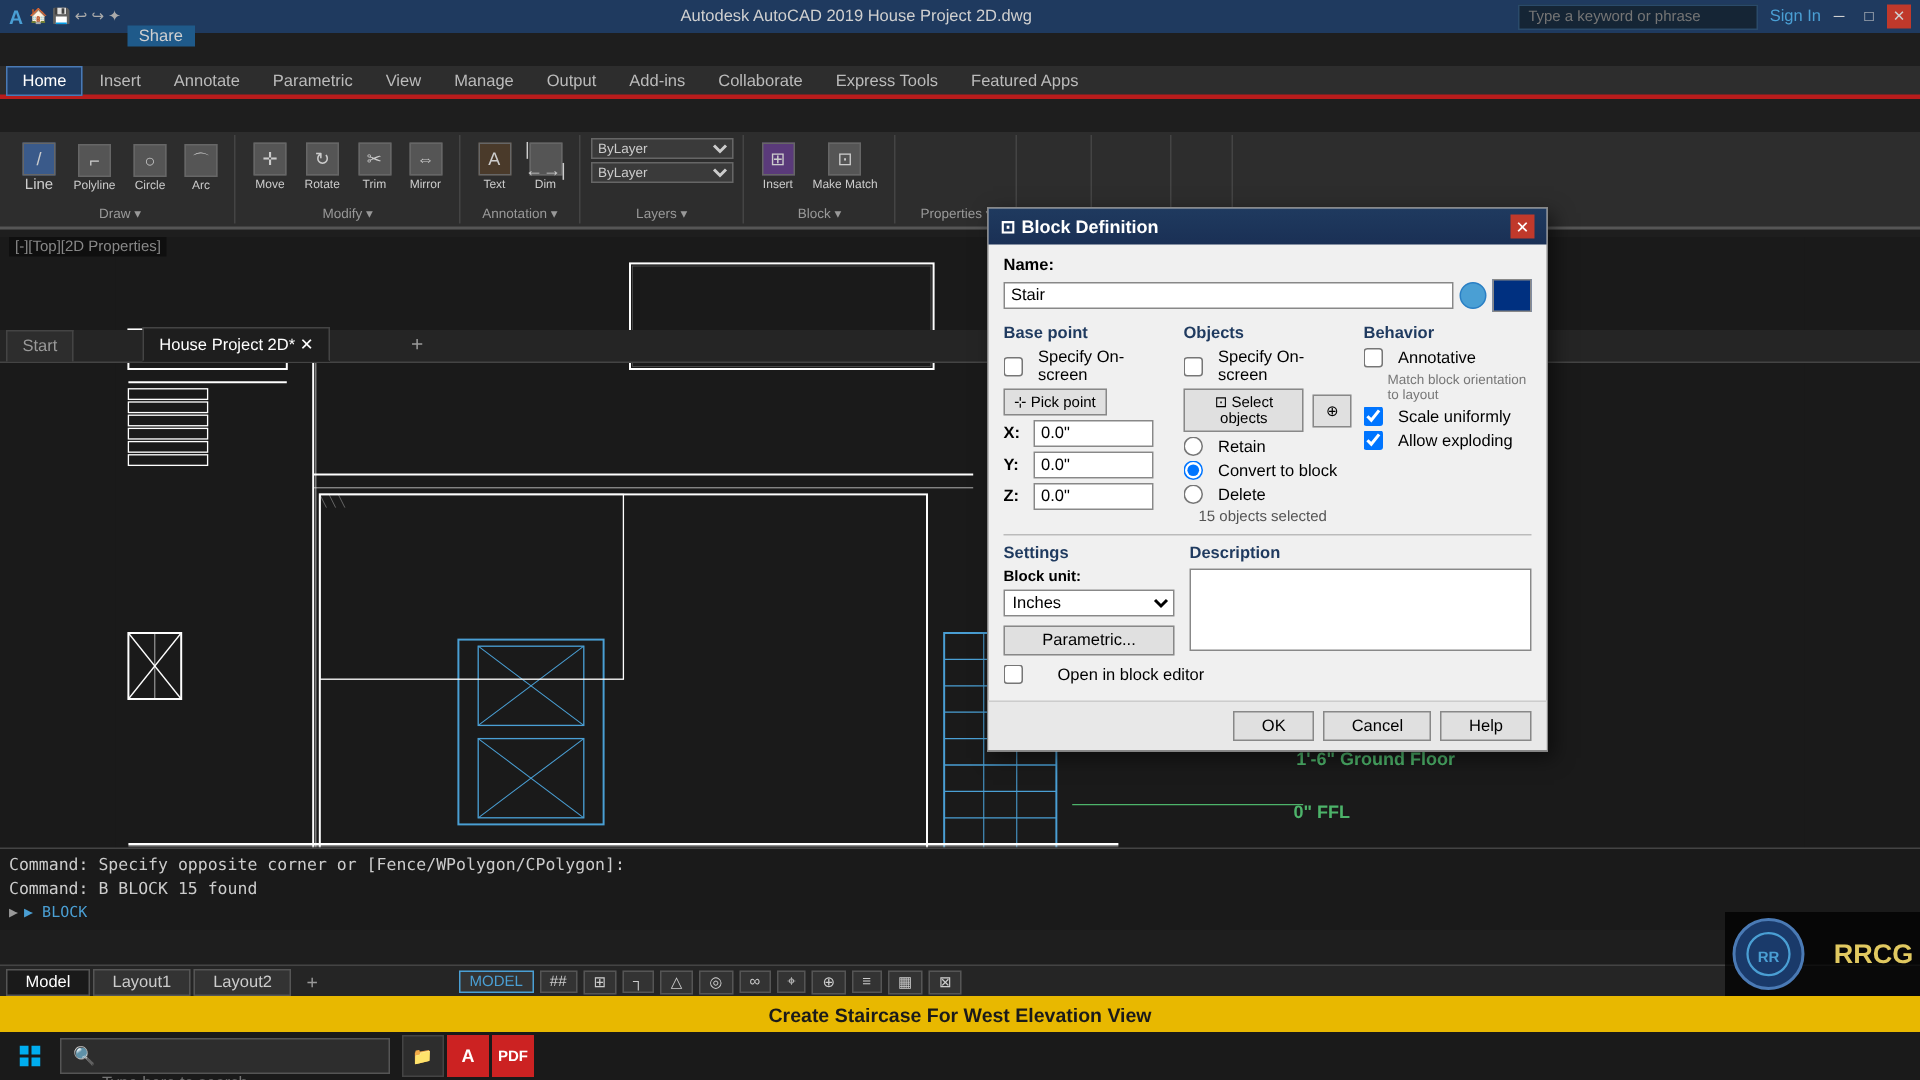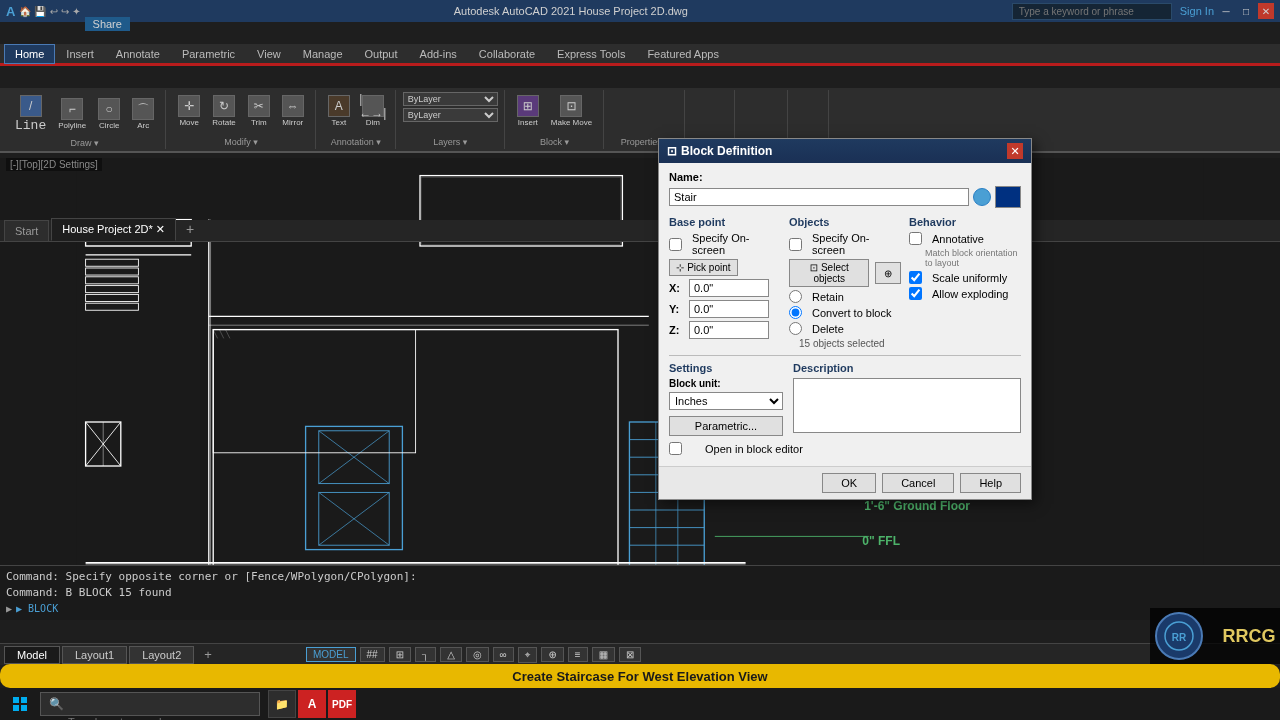--- a/index.html
+++ b/index.html
@@ -84,21 +84,21 @@
       z-index: 200;
     }
     #win-btn { width: 32px; height: 32px; background: #1a1a1a; display: flex; align-items: center; justify-content: center; cursor: pointer; }
     #search-box { display: flex; align-items: center; gap: 4px; background: #2d2d2d; border: 1px solid #555; padding: 2px 8px; height: 24px; min-width: 220px; cursor: text; }
     #search-box input { background: transparent; border: none; outline: none; color: #aaa; font-size: 11px; width: 180px; margin-top: 36px; }
 
     
     #bottom-banner {
       position: absolute; bottom: 32px; left: 0; right: 0; height: 24px;
       background: #e8b800; display: flex; align-items: center; justify-content: center;
-      font-size: 13px; font-weight: bold; color: #1a1a1a; z-index: 150; border-radius: 10px;
+      font-size: 13px; font-weight: bold; color: #1a1a1a; z-index: 150;
     }
 
     
     #model-tabs {
       position: absolute; bottom: 56px; left: 0; right: 0; height: 22px;
       background: #252525; display: flex; align-items: center; padding: 0 4px; gap: 2px;
       border-top: 1px solid #444; z-index: 100;
     }
     .model-tab { padding: 2px 12px; cursor: pointer; font-size: 11px; color: #ccc; background: #333; border: 1px solid #555; }
     .model-tab.active { background: #1a1a1a; color: #fff; }
@@ -172,21 +172,21 @@
   </style>
 </head>
 <body>
 
 <div id="titlebar">
   <div class="left">
     <span style="color:#4a9fd4; font-weight:bold; font-size:13px;">A</span>
     <span style="font-size:10px; color:#aaa;">🏠 💾 ↩ ↪ ✦</span>
     <span style="background:#1f5a8a; padding:1px 8px; cursor:pointer;margin-top:25px;">Share</span>
   </div>
-  <div class="title">Autodesk AutoCAD 2021  House Project 2D.dwg</div>
+  <div class="title">Autodesk AutoCAD 2019  House Project 2D.dwg</div>
   <div class="right">
     <input type="text" style="background: rgb(21, 37, 53); border: 1px solid rgb(42, 74, 106); color: rgb(170, 170, 170); font-size: 10px; padding: 2px 6px; width: 160px; outline: none;" placeholder="Type a keyword or phrase">
     <span style="color:#4a9fd4; cursor:pointer; margin-left:4px;">Sign In</span>
     <span class="winbtn">─</span>
     <span class="winbtn">□</span>
     <span class="winbtn" style="background:#c0392b;">✕</span>
   </div>
 </div>
 
 <div id="ribbon-tabs" style="position:relative; top:22px; width:100%; height:22px; background:#2d2d2d; display:flex; align-items:center; padding:0 4px; border-bottom:3px solid #b91c1c; z-index:10;">
@@ -202,21 +202,21 @@
   <div class="rtab">Express Tools</div>
   <div class="rtab">Featured Apps</div>
 </div>
 
 <div id="ribbon" style="position:relative; top:44px; width:100%; height:65px; background:#2d2d2d; border-bottom:2px solid #555; display:flex; align-items:stretch; padding:2px 4px; gap:1px; overflow:hidden;">
 
   <div class="ribbon-group">
     <div class="ribbon-btn-row">
       <div class="ribbon-btn">
           <div class="ribbon-icon" style="background:#3a5a8a;">/</div>
-          <span style="font-size:13px;font-family:Liberation Mono, monospace;">Line</span>
+          <span style="font-size:10px;">Line</span>
         </div>
       <div class="ribbon-btn">
           <div class="ribbon-icon">⌐</div>
           <span style="font-size:8px;">Polyline</span>
         </div>
       <div class="ribbon-btn">
           <div class="ribbon-icon">○</div>
           <span style="font-size:8px;">Circle</span>
         </div>
       <div class="ribbon-btn">
@@ -276,21 +276,21 @@
   </div>
 
   <div class="ribbon-group">
     <div class="ribbon-btn-row">
       <div class="ribbon-btn">
           <div class="ribbon-icon" style="background:#5a3a7a;">⊞</div>
           <span style="font-size:8px;">Insert</span>
         </div>
       <div class="ribbon-btn">
           <div class="ribbon-icon">⊡</div>
-          <span style="font-size:8px;">Make Move</span>
+          <span style="font-size:8px;">Make Match</span>
         </div>
     </div>
     <div class="ribbon-group-label">Block ▾</div>
   </div>
 
   <div class="ribbon-group" style="min-width:80px;">
     <div class="ribbon-group-label">Properties ▾</div>
   </div>
 
   <div class="ribbon-group">
@@ -299,27 +299,27 @@
 
   <div class="ribbon-group">
     <div class="ribbon-group-label">Clipboard</div>
   </div>
 
   <div class="ribbon-group">
     <div class="ribbon-group-label">View ▾</div>
   </div>
 </div>
 
-<div id="tabs" style="position:relative; top:111px; width:100%; height:22px; background:#252525; display:flex; align-items:flex-end; padding:0 4px; border-bottom:1px solid #444; z-index:10;">
+<div id="tabs" style="position:relative; top:111px; width:100%; height:22px; background:#252525; display:flex; align-items:flex-end; padding:0 4px; border-bottom:1px solid #444; z-index:10;gap:44px;">
   <div class="tab">Start</div>
   <div class="tab active">House Project 2D*  ✕</div>
   <div class="tab-add">+</div>
 </div>
 
-<div id="viewport-label" style="position:absolute; top:158px; left:6px; color:#888; font-size:10px; z-index:10; background:rgba(0,0,0,0.4); padding:1px 4px;">[-][Top][2D Settings]</div>
+<div id="viewport-label" style="position:absolute; top:158px; left:6px; color:#888; font-size:10px; z-index:10; background:rgba(0,0,0,0.4); padding:1px 4px;">[-][Top][2D Properties]</div>
 
 <div id="canvas-area" style="position:absolute; top:158px; left:0; right:0; bottom:122px; background:#1a1a1a; overflow:hidden;">
   <svg id="floor-plan" viewBox="0 0 1280 500" preserveAspectRatio="xMidYMid meet" style="position:absolute; top:0; left:0; width:100%; height:100%;">
 
     <rect width="1280" height="500" fill="#1a1a1a"></rect>
 
     <rect x="390" y="20" width="230" height="80" fill="none" stroke="#ffffff" stroke-width="1.5"></rect>
     <rect x="392" y="22" width="226" height="76" fill="none" stroke="#ffffff" stroke-width="0.5" opacity="0.3"></rect>
 
     <rect x="10" y="70" width="120" height="30" fill="none" stroke="#ffffff" stroke-width="1.5"></rect>

